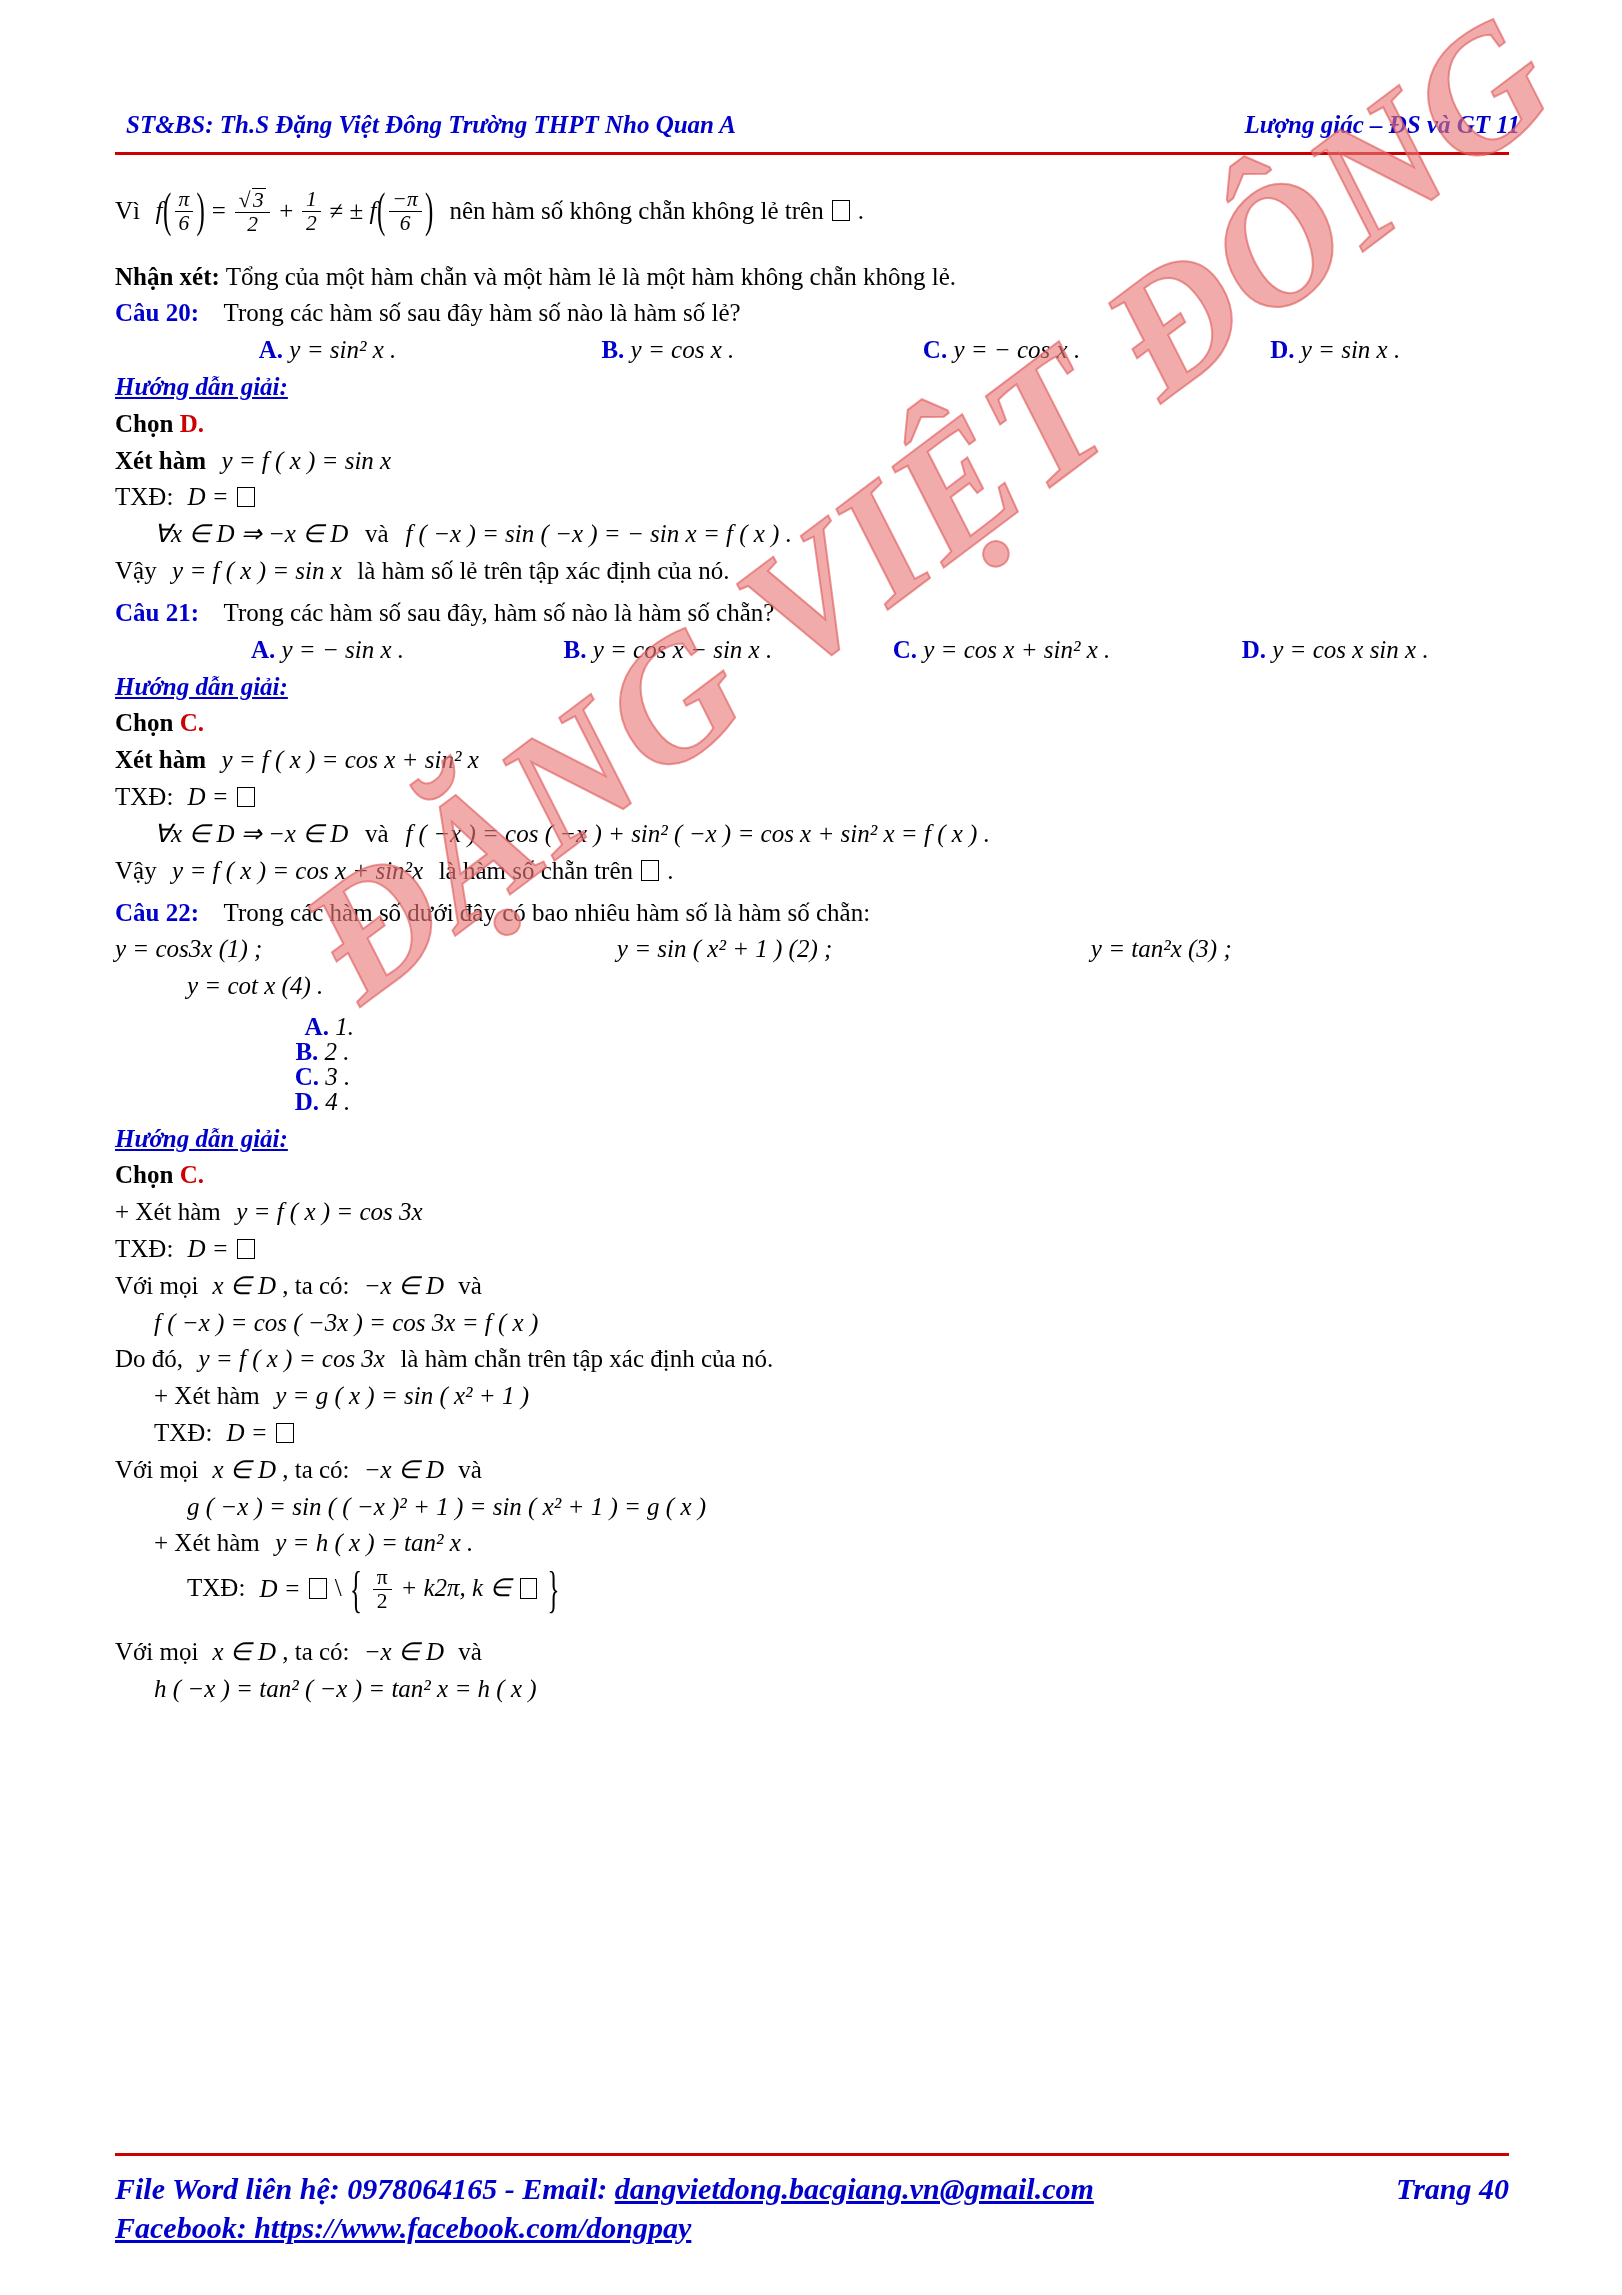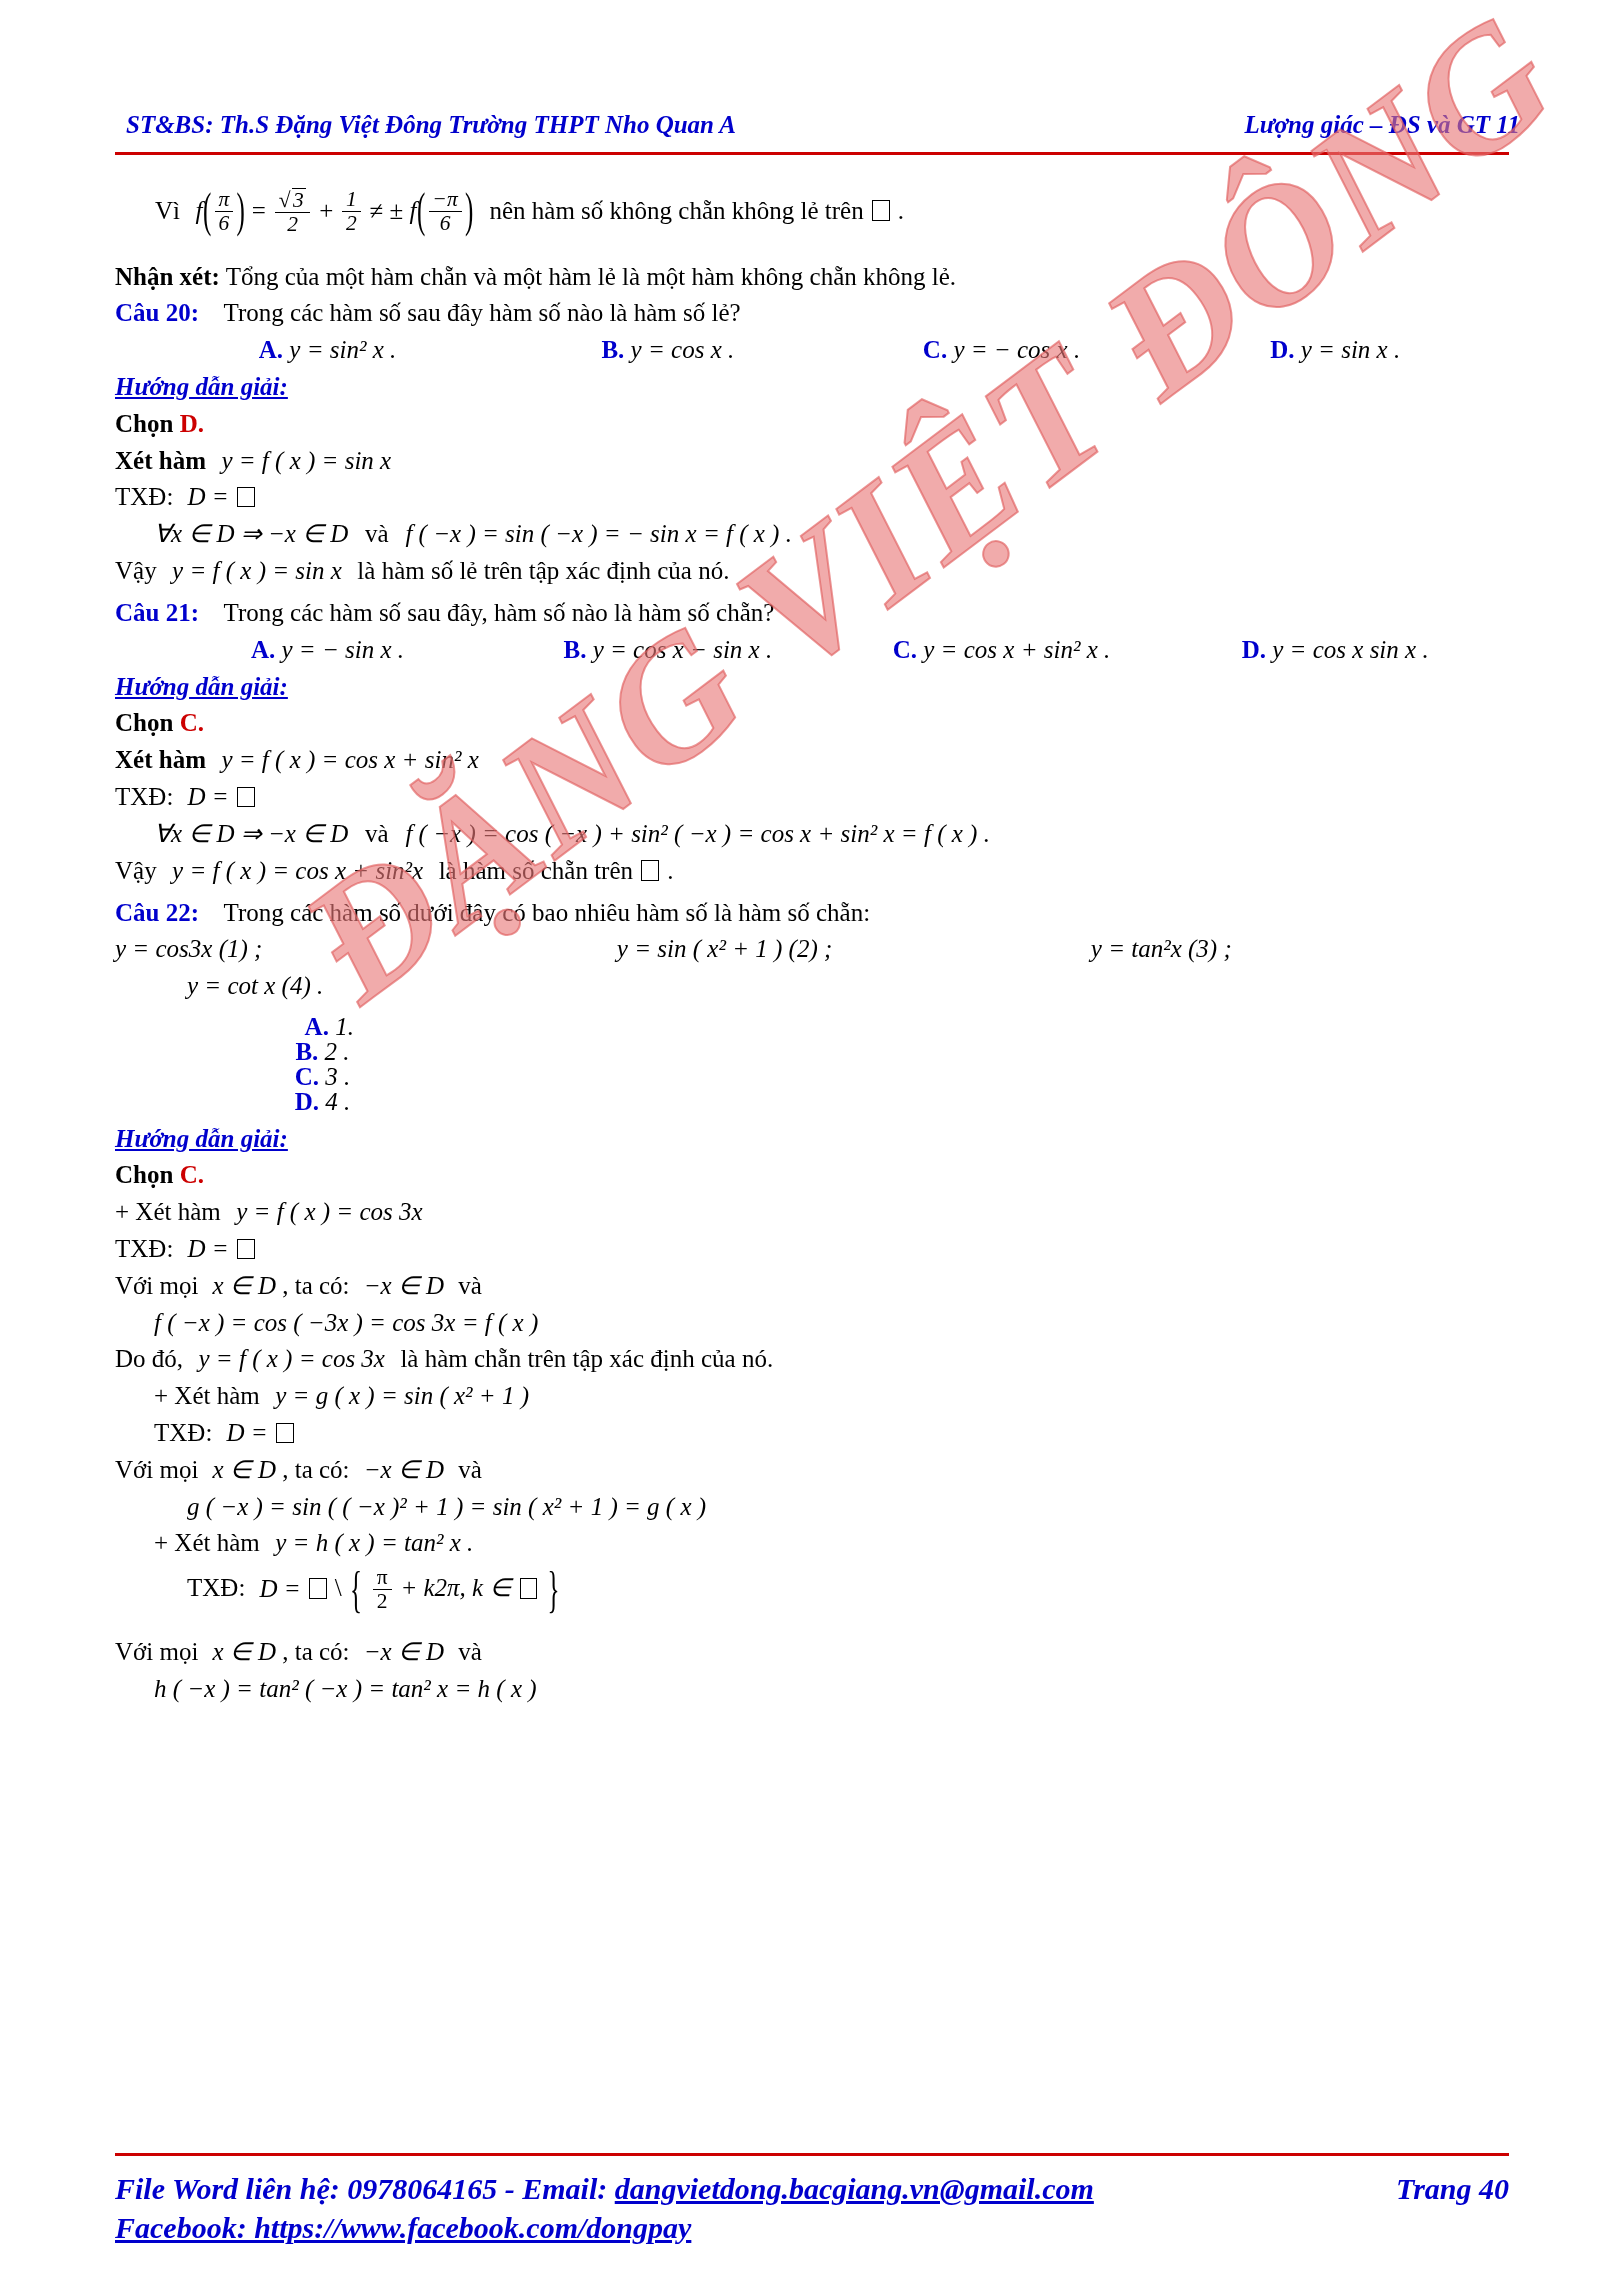--- a/index.html
+++ b/index.html
@@ -203,21 +203,21 @@
     <div class="right">Lượng giác – ĐS và GT 11</div>
   </div>
   <div class="header-rule"></div>
 
   <div class="watermark">
     <span>ĐẶNG VIỆT ĐÔNG</span>
   </div>
 
   <div class="content">
 
-    <div class="line blk" style="height:63px;margin-left:40px;">
+    <div class="line blk" style="height:63px;">
       <span>Vì</span>
       <span class="m" style="margin-left:9.2px;">
         <span>f</span><span class="bp up">(</span><span class="frac"><span class="num">π</span><span class="den">6</span></span><span class="bp up">)</span>
         <span class="up">=</span>
         <span class="frac"><span class="num"><span class="radsym up">√</span><span class="sqrt">3</span></span><span class="den">2</span></span>
         <span class="up">+</span>
         <span class="frac"><span class="num">1</span><span class="den">2</span></span>
         <span class="up">≠ ±</span>
         <span>f</span><span class="bp up">(</span><span class="frac"><span class="num">−π</span><span class="den">6</span></span><span class="bp up">)</span>
       </span>

